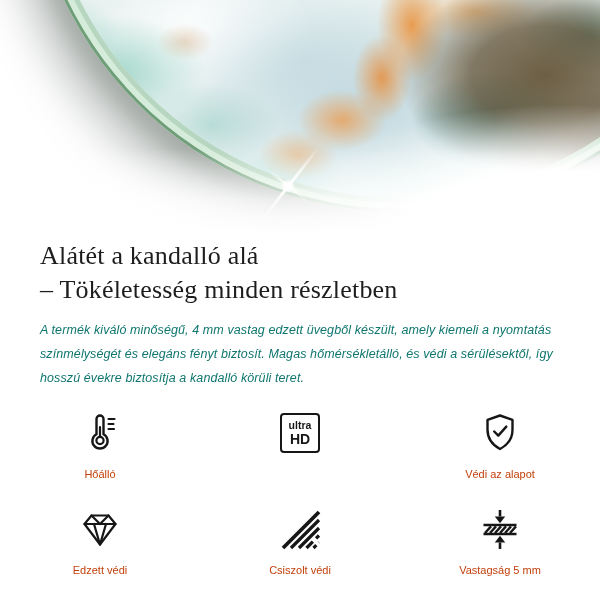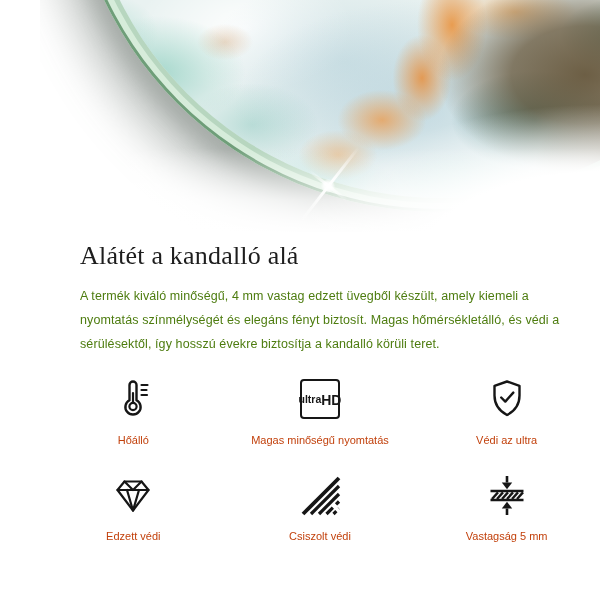--- a/index.html
+++ b/index.html
@@ -1,19 +1,19 @@
 <!DOCTYPE html>
 <html><head>
 <meta charset="utf-8">
 <style>
   * { margin:0; padding:0; box-sizing:border-box; }
   html,body { background:#fff; }
   .page {
     position:relative; width:600px; height:600px; overflow:hidden;
-    background:#fff; font-family:"Liberation Sans", sans-serif;padding-left:40px;
+    background:#fff; font-family:"Liberation Sans", sans-serif;
   }
 
   
   .hero { position:relative; width:600px; height:232px; overflow:hidden; background:#fff; }
   .disc-rim {
     position:absolute; left:28px; top:-532px; width:744px; height:744px;
     border-radius:50%;
     background:#b7d6bf;
     box-shadow:
       -22px 30px 46px rgba(105,115,108,0.45),
@@ -74,34 +74,34 @@
     background:radial-gradient(circle, #fff 0%, rgba(255,255,255,0.85) 40%, rgba(255,255,255,0) 75%);
   }
 
   
   .title {
     margin:7px 40px 0; font-family:"Liberation Serif", serif;
     font-size:26px; line-height:34px; font-weight:400; color:#1d1d1d; letter-spacing:0.2px;
   }
   .desc {
     margin:11px 40px 0; max-width:516px;
-    font-size:12.5px; line-height:24px; color:#4d7c0f; letter-spacing:0.1px;
+    font-size:12.5px; line-height:24px; color:#0f766e; letter-spacing:0.1px;font-style:italic;
   }
 
   
   .features {
     margin-top:20px; display:grid; grid-template-columns:repeat(3,1fr); row-gap:26px;
   }
   .feature { display:flex; flex-direction:column; align-items:center; }
   .icon-wrap { height:46px; display:flex; align-items:center; justify-content:center; }
   .feature-label { margin-top:12px; font-size:11px; color:#c2410c; text-align:center; }
   .icon-svg { display:block; }
   .uhd-box {
     width:40px; height:40px; border:2.6px solid #161616; border-radius:4px;
-    display:flex; align-items:center; justify-content:center;
+    display:flex; flex-direction:column; align-items:center; justify-content:center;
     color:#161616; line-height:1;
   }
   .uhd-small { font-size:10.5px; font-weight:600; letter-spacing:0; }
   .uhd-big { font-size:14px; font-weight:800; margin-top:1px; letter-spacing:0; }
 </style>
 </head>
 <body>
 
 <div class="page">
 
@@ -111,20 +111,21 @@
     <div class="hero-fade"></div>
     <div class="sparkle">
       <div class="streak1"></div>
       <div class="streak2"></div>
       <div class="core"></div>
     </div>
   </div>
 
   <h1 class="title">
     <span>Alátét a kandalló alá</span><br>
+    <span>– Tökéletesség minden részletben</span>
   </h1>
 
   <p class="desc">A termék kiváló minőségű, 4 mm vastag edzett üvegből készült, amely kiemeli a nyomtatás színmélységét és elegáns fényt biztosít. Magas hőmérsékletálló, és védi a sérülésektől, így hosszú évekre biztosítja a kandalló körüli teret.</p>
 
   <div class="features">
 
     <div class="feature">
       <div class="icon-wrap">
         <svg class="icon-svg" width="44" height="44" viewBox="0 0 44 44" fill="none" stroke="#161616" stroke-width="2.4" stroke-linecap="round" stroke-linejoin="round">
           <path d="M18.5 8 A3.5 3.5 0 0 1 25.5 8 L25.5 23.2 A7.6 7.6 0 1 1 18.5 23.2 Z"></path>
@@ -138,31 +139,30 @@
       <div class="feature-label">Hőálló</div>
     </div>
 
     <div class="feature">
       <div class="icon-wrap">
         <div class="uhd-box">
           <span class="uhd-small">ultra</span>
           <span class="uhd-big">HD</span>
         </div>
       </div>
-      <div class="feature-label">Magas minőségű nyomtatás</div>
     </div>
 
     <div class="feature">
       <div class="icon-wrap">
         <svg class="icon-svg" width="44" height="44" viewBox="0 0 44 44" fill="none" stroke="#161616" stroke-width="2.4" stroke-linecap="round" stroke-linejoin="round">
           <path d="M22 4.5 L34.5 8.8 V18.5 C34.5 28 29.2 34.2 22 38 C14.8 34.2 9.5 28 9.5 18.5 V8.8 Z"></path>
           <polyline points="16.2 20.5 20.3 24.6 28.3 15.6"></polyline>
         </svg>
       </div>
-      <div class="feature-label">Védi az ultra</div>
+      <div class="feature-label">Védi az alapot</div>
     </div>
 
     <div class="feature">
       <div class="icon-wrap">
         <svg class="icon-svg" width="44" height="44" viewBox="0 0 44 44" fill="none" stroke="#161616" stroke-width="2.2" stroke-linecap="round" stroke-linejoin="round">
           <path d="M13.5 8.5 H30.5 L37.5 17 L22 37.5 L6.5 17 Z"></path>
           <path d="M6.5 17 H37.5"></path>
           <path d="M13.5 8.5 L22 17 L30.5 8.5"></path>
           <path d="M16 17 L22 37.5 M28 17 L22 37.5"></path>
         </svg>

